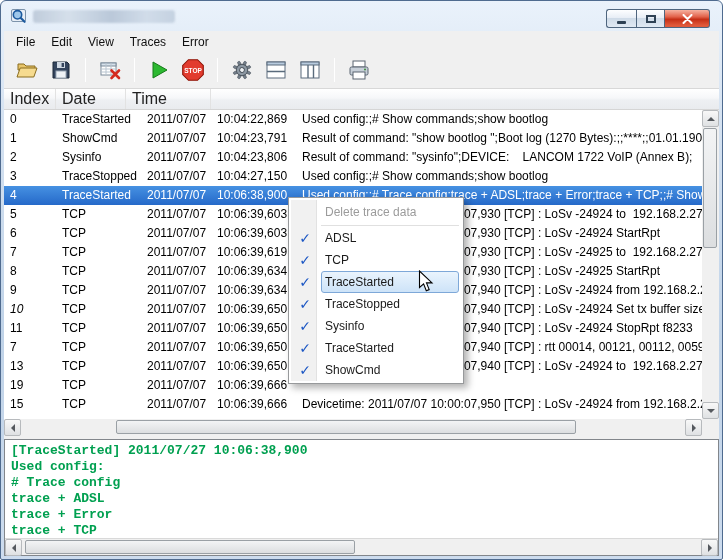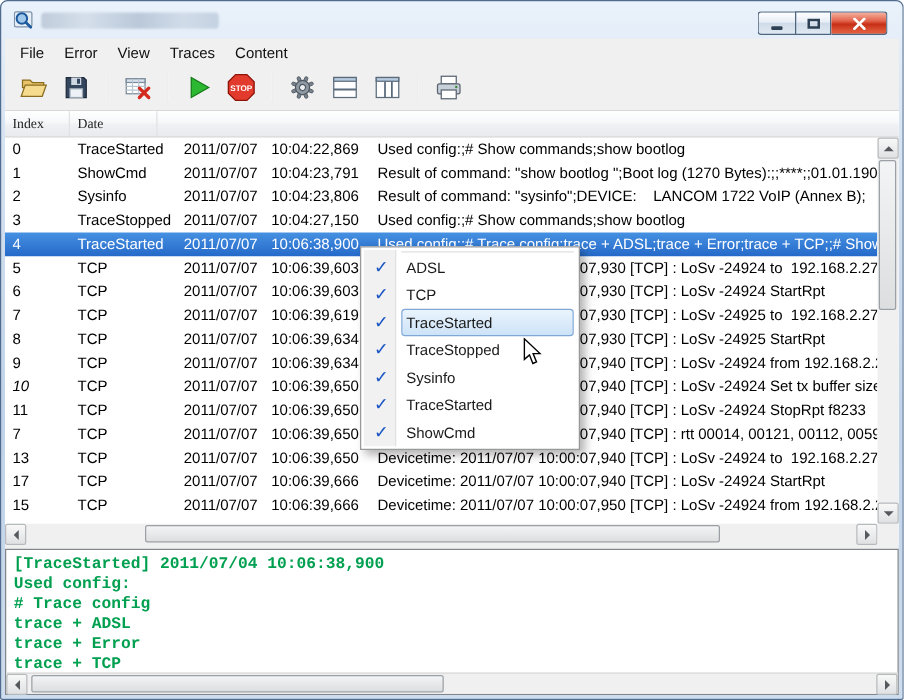--- a/index.html
+++ b/index.html
@@ -38,22 +38,22 @@
   #toolbar { position:absolute; left:3px; right:3px; top:51px; height:37px; background:#f0f0f0;
     border-bottom:1px solid #d8d8d8; display:flex; align-items:center; padding-left:8px; gap:4px; }
   .tb-btn { width:30px; height:30px; display:flex; align-items:center; justify-content:center; }
   .tb-sep { width:1px; height:24px; background:#c4c4c4; border-right:1px solid #ffffff; margin:0 5px; }
 
   
   #table { position:absolute; left:3px; right:3px; top:88px; height:347px; background:#ffffff; }
   #thead { position:absolute; left:0; right:0; top:0; height:21px; display:flex;
     background:linear-gradient(180deg,#ffffff,#f6f7f9 45%,#eef0f3 55%,#e9ebee);
     border-bottom:1px solid #d5d5d5; }
-  .th { font-size:11px; color:#222; line-height:20px; padding-left:6px; border-right:1px solid #e2e2e2;
-    overflow:hidden; white-space:pre; flex-shrink:0;font-family:Liberation Serif, serif; }
+  .th { font-size:16px; color:#222; line-height:20px; padding-left:6px; border-right:1px solid #e2e2e2;
+    overflow:hidden; white-space:pre; flex-shrink:0; }
   #tbody { position:absolute; left:0; right:17px; top:21px; bottom:17px; overflow:hidden; }
   .tr { display:flex; height:19px; font-size:12px; line-height:19px; color:#000; }
   .td { padding-left:6px; white-space:pre; overflow:hidden; flex-shrink:0; }
   .tr.selected { background:linear-gradient(180deg,#4691e2,#2569c9); color:#fff; }
 
   
   .sb { position:absolute; background:#f0f0f0; }
   #sb-v { right:0; top:21px; bottom:17px; width:17px; }
   #sb-h { left:0; right:17px; bottom:0; height:17px; }
   #sb-corner { position:absolute; right:0; bottom:0; width:17px; height:17px; background:#f0f0f0; }
@@ -121,24 +121,24 @@
           <path d="M1.5,1 L9.5,9 M9.5,1 L1.5,9" stroke="#ffffff" stroke-width="2" stroke-linecap="round"></path>
         </svg>
       </div>
     </div>
   </div>
 
   <div id="client"></div>
 
   <div id="menubar">
       <div class="menu-item">File</div>
-      <div class="menu-item">Error</div>
+      <div class="menu-item">Edit</div>
       <div class="menu-item">View</div>
       <div class="menu-item">Traces</div>
-      <div class="menu-item">Content</div>
+      <div class="menu-item">Error</div>
     </div>
 
   <div id="toolbar">
     <div class="tb-btn">
       <svg width="24" height="24" viewBox="0 0 24 24">
         <path d="M3 6 h6 l2 2 h9 v4 H3 z" fill="#e8c56a" stroke="#8a6d1f"></path>
         <path d="M2 19 L5.2 10 h16.8 l-3.2 9 z" fill="#f6db8f" stroke="#8a6d1f"></path>
       </svg>
     </div>
     <div class="tb-btn">
@@ -208,20 +208,21 @@
         <rect x="6" y="14" width="12" height="7" fill="#ffffff" stroke="#5a6470"></rect>
         <circle cx="18" cy="11.5" r="1" fill="#3c8a3c"></circle>
       </svg>
     </div>
   </div>
 
   <div id="table">
     <div id="thead">
         <div class="th" style="width: 52px;">Index</div>
         <div class="th" style="width: 70px;">Date</div>
+        <div class="th" style="width: 85px;">Time</div>
       </div>
     <div id="tbody">
         <div class="tr">
           <div class="td" style="width: 52px;">0</div>
           <div class="td" style="width: 85px;">TraceStarted</div>
           <div class="td" style="width: 70px;">2011/07/07</div>
           <div class="td" style="width: 85px;">10:04:22,869</div>
           <div class="td" style="flex: 1 1 auto; min-width: 0px;">Used config:;# Show commands;show bootlog</div>
         </div>
         <div class="tr">
@@ -309,25 +310,24 @@
           <div class="td" style="flex: 1 1 auto; min-width: 0px;">Devicetime: 2011/07/07 10:00:07,940 [TCP] : rtt 00014, 00121, 00112, 00596, 0</div>
         </div>
         <div class="tr">
           <div class="td" style="width: 52px;">13</div>
           <div class="td" style="width: 85px;">TCP</div>
           <div class="td" style="width: 70px;">2011/07/07</div>
           <div class="td" style="width: 85px;">10:06:39,650</div>
           <div class="td" style="flex: 1 1 auto; min-width: 0px;">Devicetime: 2011/07/07 10:00:07,940 [TCP] : LoSv -24924 to  192.168.2.27:49</div>
         </div>
         <div class="tr">
-          <div class="td" style="width: 52px;">17</div>
+          <div class="td" style="width: 52px;">19</div>
           <div class="td" style="width: 85px;">TCP</div>
           <div class="td" style="width: 70px;">2011/07/07</div>
           <div class="td" style="width: 85px;">10:06:39,666</div>
-          <div class="td" style="flex: 1 1 auto; min-width: 0px;">Devicetime: 2011/07/07 10:00:07,940 [TCP] : LoSv -24924 StartRpt</div>
         </div>
         <div class="tr">
           <div class="td" style="width: 52px;">15</div>
           <div class="td" style="width: 85px;">TCP</div>
           <div class="td" style="width: 70px;">2011/07/07</div>
           <div class="td" style="width: 85px;">10:06:39,666</div>
           <div class="td" style="flex: 1 1 auto; min-width: 0px;">Devicetime: 2011/07/07 10:00:07,950 [TCP] : LoSv -24924 from 192.168.2.27</div>
         </div>
       </div>
 
@@ -346,39 +346,42 @@
         </div>
       <div class="sb-thumb h" style="left:112px;width:460px;"></div>
       <div class="sb-btn right">
           <div class="arrow right"></div>
         </div>
     </div>
     <div id="sb-corner"></div>
   </div>
 
   <div id="console">
-    <div id="console-text">[TraceStarted] 2011/07/04 10:06:38,900
+    <div id="console-text">[TraceStarted] 2011/07/27 10:06:38,900
 Used config:
 # Trace config
 trace + ADSL
 trace + Error
 trace + TCP</div>
     <div id="console-sb" class="sb">
       <div class="sb-btn left">
           <div class="arrow left"></div>
         </div>
       <div class="sb-thumb h" style="left:20px;width:330px;"></div>
       <div class="sb-btn right">
           <div class="arrow right"></div>
         </div>
     </div>
   </div>
 
   <div id="context-menu">
     <div id="cm-gutter"></div>
+    <div class="cm-item cm-header">
+      <span class="label">Delete trace data</span>
+    </div>
     <div class="cm-sep"></div>
     <div id="cm-items">
         <div class="cm-item">
           <span class="cm-check">✓</span>
           <span class="label">ADSL</span>
         </div>
         <div class="cm-item">
           <span class="cm-check">✓</span>
           <span class="label">TCP</span>
         </div>

